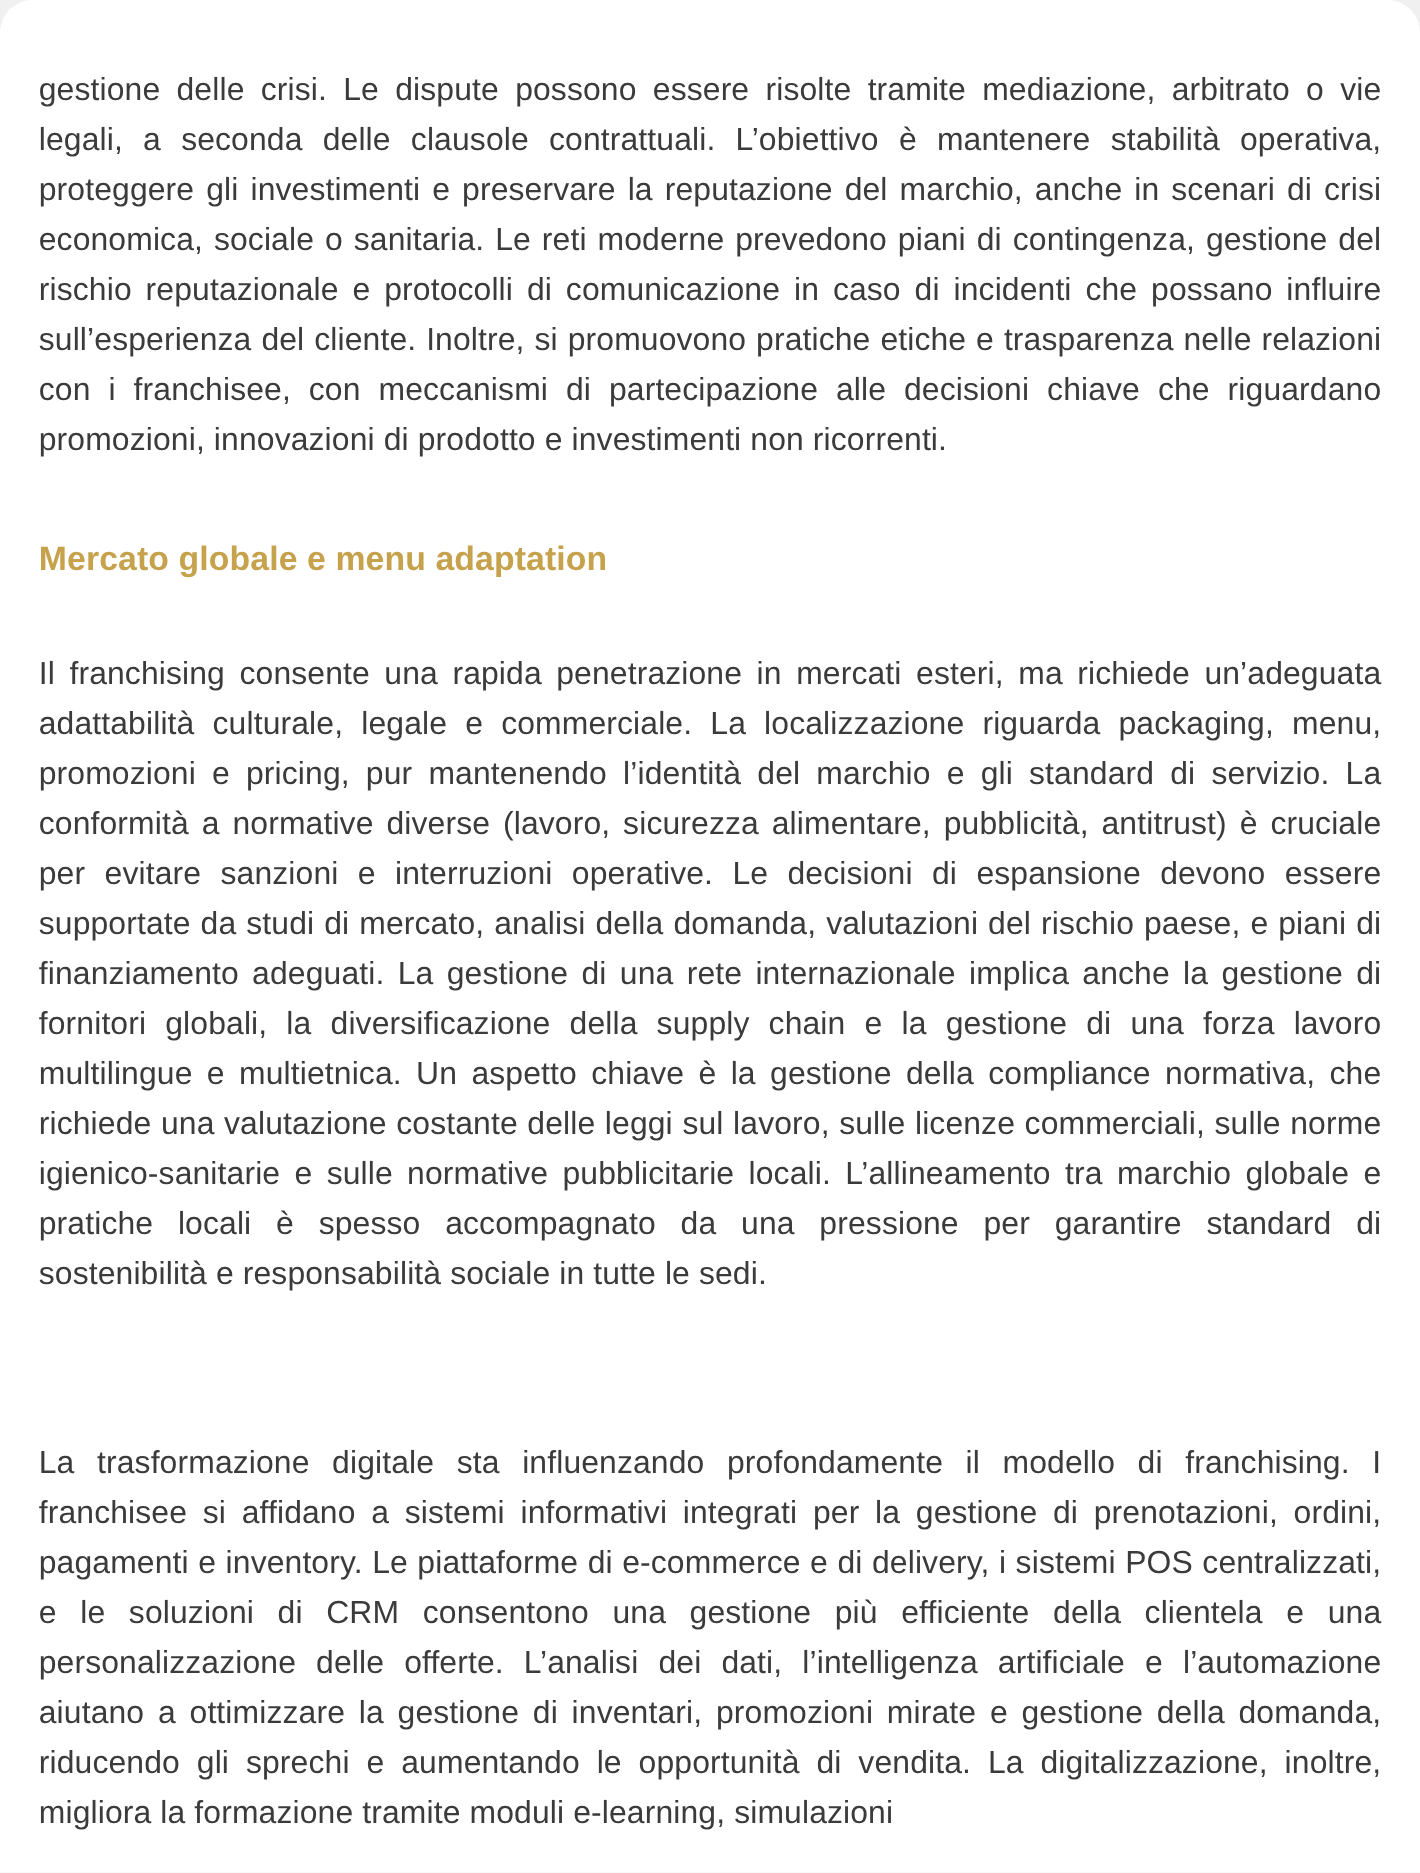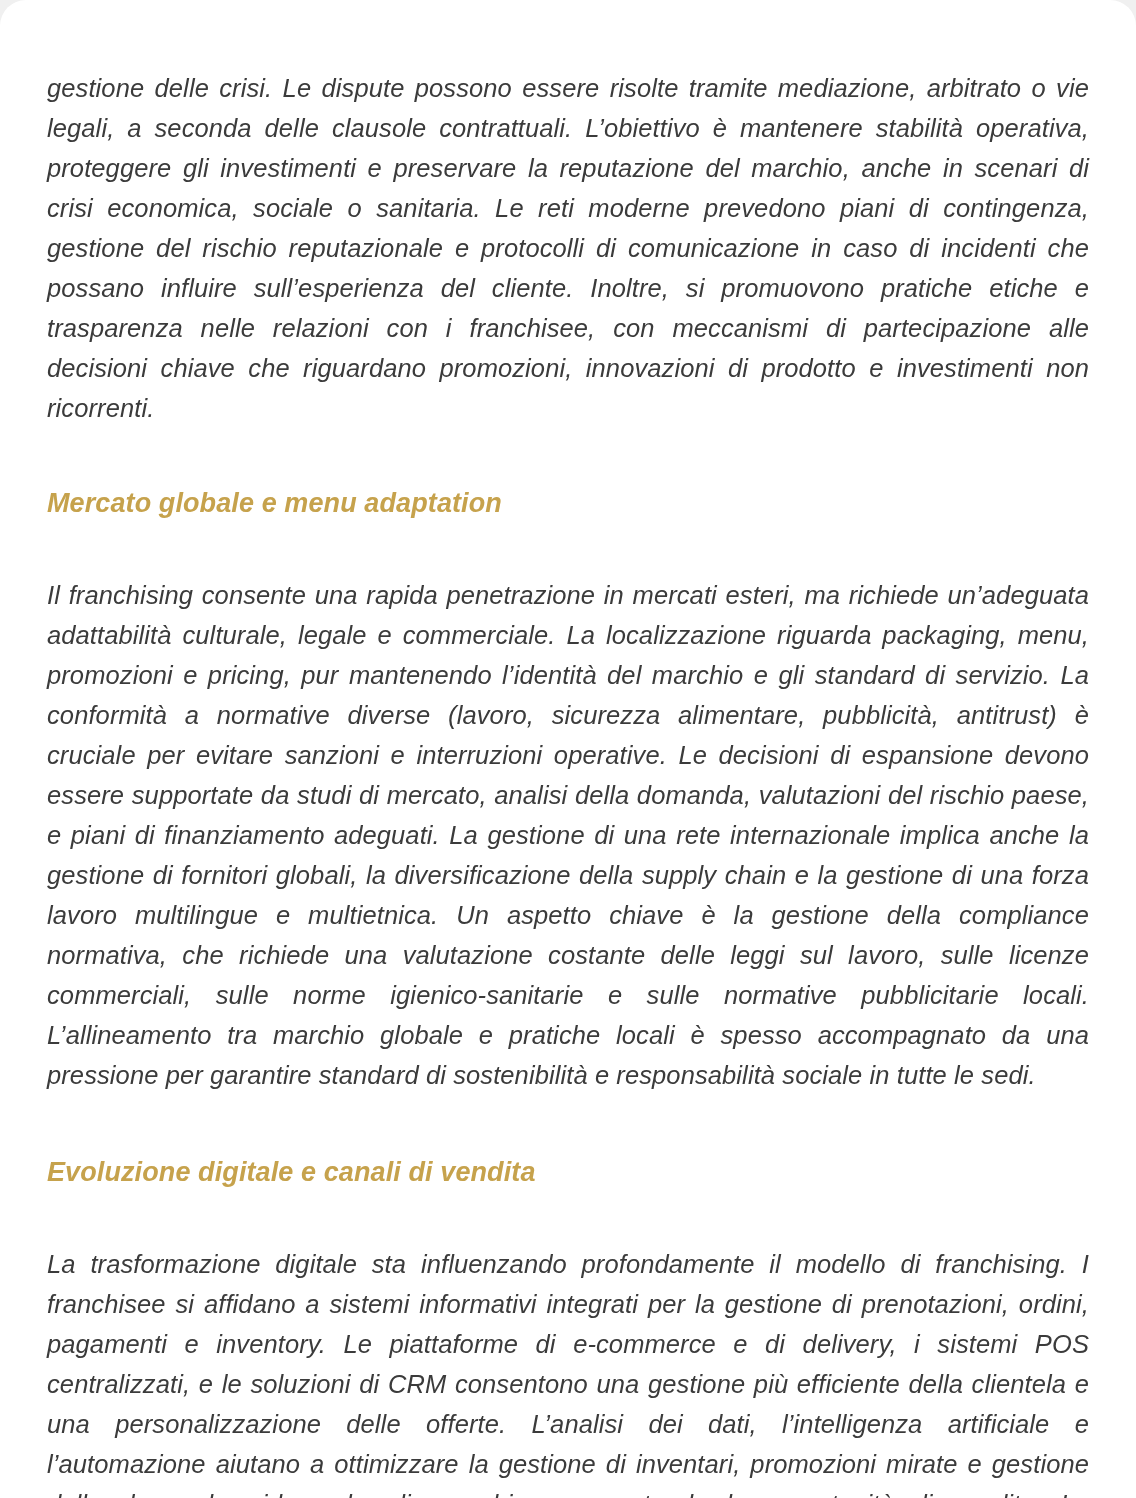--- a/index.html
+++ b/index.html
@@ -15,23 +15,22 @@
     overflow: hidden;
   }
   .page {
     position: relative;
     width: 1136px;
     height: 1498px;
     background: #ffffff;
     border-top-left-radius: 26px;
     border-top-right-radius: 26px;
     box-sizing: border-box;
-    padding: 16px;
+    padding: 0;
     overflow: hidden;
-    font-style: italic;
   }
   .page-inner {
     padding: 52px 31px 0 31px;
   }
   p.body-par {
     margin: 0;
     font-size: 25.5px;
     line-height: 40px;
     color: #3b3b3b;
     text-align: justify;
@@ -64,20 +63,19 @@
     <div class="gap-before-heading"></div>
 
     <h2 class="section-heading">Mercato globale e menu adaptation</h2>
 
     <div class="gap-after-heading"></div>
 
     <p class="body-par">Il franchising consente una rapida penetrazione in mercati esteri, ma richiede un’adeguata adattabilità culturale, legale e commerciale. La localizzazione riguarda packaging, menu, promozioni e pricing, pur mantenendo l’identità del marchio e gli standard di servizio. La conformità a normative diverse (lavoro, sicurezza alimentare, pubblicità, antitrust) è cruciale per evitare sanzioni e interruzioni operative. Le decisioni di espansione devono essere supportate da studi di mercato, analisi della domanda, valutazioni del rischio paese, e piani di finanziamento adeguati. La gestione di una rete internazionale implica anche la gestione di fornitori globali, la diversificazione della supply chain e la gestione di una forza lavoro multilingue e multietnica. Un aspetto chiave è la gestione della compliance normativa, che richiede una valutazione costante delle leggi sul lavoro, sulle licenze commerciali, sulle norme igienico-sanitarie e sulle normative pubblicitarie locali. L’allineamento tra marchio globale e pratiche locali è spesso accompagnato da una pressione per garantire standard di sostenibilità e responsabilità sociale in tutte le sedi.</p>
 
     <div class="gap-par-to-heading"></div>
 
-    <h2 class="section-heading">Evoluzione digitale e canali di vendita</h2>
 
     <div class="gap-after-heading"></div>
 
     <p class="body-par">La trasformazione digitale sta influenzando profondamente il modello di franchising. I franchisee si affidano a sistemi informativi integrati per la gestione di prenotazioni, ordini, pagamenti e inventory. Le piattaforme di e-commerce e di delivery, i sistemi POS centralizzati, e le soluzioni di CRM consentono una gestione più efficiente della clientela e una personalizzazione delle offerte. L’analisi dei dati, l’intelligenza artificiale e l’automazione aiutano a ottimizzare la gestione di inventari, promozioni mirate e gestione della domanda, riducendo gli sprechi e aumentando le opportunità di vendita. La digitalizzazione, inoltre, migliora la formazione tramite moduli e-learning, simulazioni</p>
 
   </div>
 </div>
 
 </body></html>

